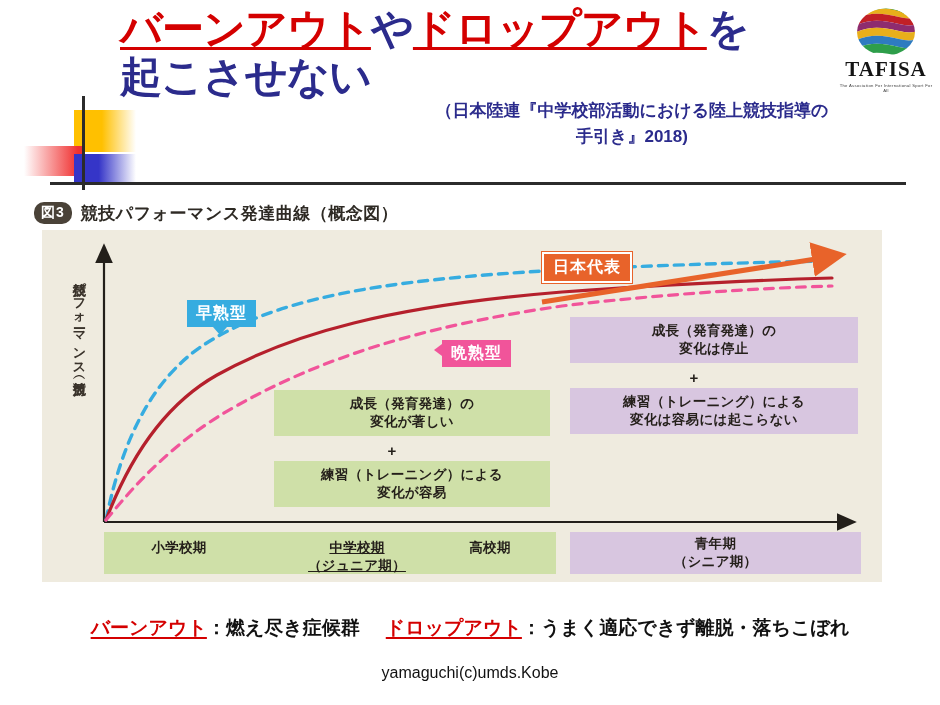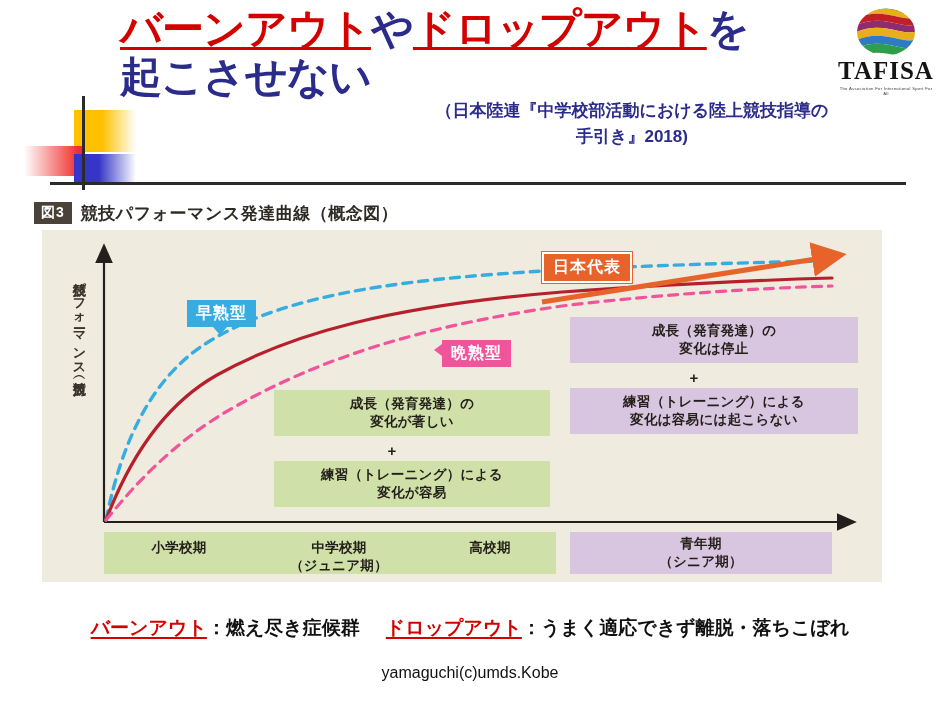--- a/index.html
+++ b/index.html
@@ -28,29 +28,29 @@
   .t1{font-size:42px;white-space:nowrap;}
   .t2{font-size:42px;margin-top:6px;}
   .kw{color:#D40000;text-decoration:underline;text-decoration-thickness:3px;text-underline-offset:4px;}
   #subtitle{position:absolute;left:392px;top:98px;width:480px;
       color:#2B2B8C;font-size:17px;font-weight:bold;line-height:1.5;text-align:center;}
 
   
   #logo{position:absolute;left:838px;top:8px;width:96px;height:82px;text-align:center;}
   #logo .mark{width:62px;height:48px;margin:0 auto;position:relative;overflow:hidden;
      border-radius:50% 50% 50% 50%/58% 58% 42% 42%;}
-  #logo .logo-word{font-size:25px;font-weight:bold;letter-spacing:1px;color:#141414;margin-top:1px;
+  #logo .logo-word{font-size:21px;font-weight:bold;letter-spacing:1px;color:#141414;margin-top:1px;
      font-family:"Liberation Serif",serif;}
   #logo .logo-tag{font-size:4.2px;color:#3a3a3a;letter-spacing:.3px;margin-top:1px;}
 
   
   #figure{position:absolute;left:34px;top:200px;width:848px;height:385px;}
   #fig-head{height:26px;display:flex;align-items:center;}
   #fig-badge{background:#4a4238;color:#fff;font-size:14px;font-weight:bold;
-     padding:2px 7px;letter-spacing:1px;margin-right:9px;}
+     padding:2px 7px;letter-spacing:1px;margin-right:9px;border-radius:10px;}
   #fig-title{font-size:17px;font-weight:bold;color:#2e2a24;letter-spacing:.5px;}
   #fig-body{position:absolute;left:8px;top:30px;width:840px;height:352px;background:#EFEBDF;}
 
   
   #plot{position:absolute;left:0;top:0;width:840px;height:352px;}
   #plot svg{position:absolute;left:0;top:0;}
 
   #ylabel{position:absolute;left:22px;top:42px;width:22px;
      writing-mode:vertical-rl;text-orientation:upright;
      font-size:13px;font-weight:bold;color:#3a332b;letter-spacing:1px;line-height:1.05;}
@@ -74,25 +74,25 @@
   #g1{left:232px;top:160px;width:236px;}
   #gplus{left:232px;top:212px;width:236px;}
   #g2{left:232px;top:231px;width:236px;}
   #p1{left:528px;top:87px;width:248px;}
   #pplus{left:528px;top:139px;width:248px;}
   #p2{left:528px;top:158px;width:248px;}
 
   .periodbar{position:absolute;font-weight:bold;font-size:13.5px;color:#241f1a;
      line-height:1.3;letter-spacing:.3px;}
   #pb-green{left:62px;top:302px;width:452px;height:42px;background:#CFE0A8;}
-  #pb-purple{left:528px;top:302px;width:262px;height:42px;background:#D8C6E0;
+  #pb-purple{left:528px;top:302px;width:291px;height:42px;background:#D8C6E0;
      display:flex;align-items:center;justify-content:center;text-align:center;}
   .pb-cell{position:absolute;text-align:center;}
   #pbc1{left:0px;top:7px;width:150px;}
-  #pbc2{left:150px;top:7px;width:170px;}
+  #pbc2{left:168px;top:7px;width:170px;text-decoration:underline;}
   #pbc3{left:320px;top:7px;width:132px;}
 
   #credit{position:absolute;left:560px;top:352px;width:280px;font-size:12.5px;color:#4a443a;
      letter-spacing:.5px;}
 
   
   #legend{position:absolute;left:0;top:615px;width:940px;text-align:center;
      font-size:19px;font-weight:bold;color:#111;letter-spacing:0px;white-space:nowrap;}
   #legend .kwr{color:#D40000;text-decoration:underline;text-decoration-thickness:2px;text-underline-offset:3px;}
   #legend .gap{display:inline-block;width:26px;}

